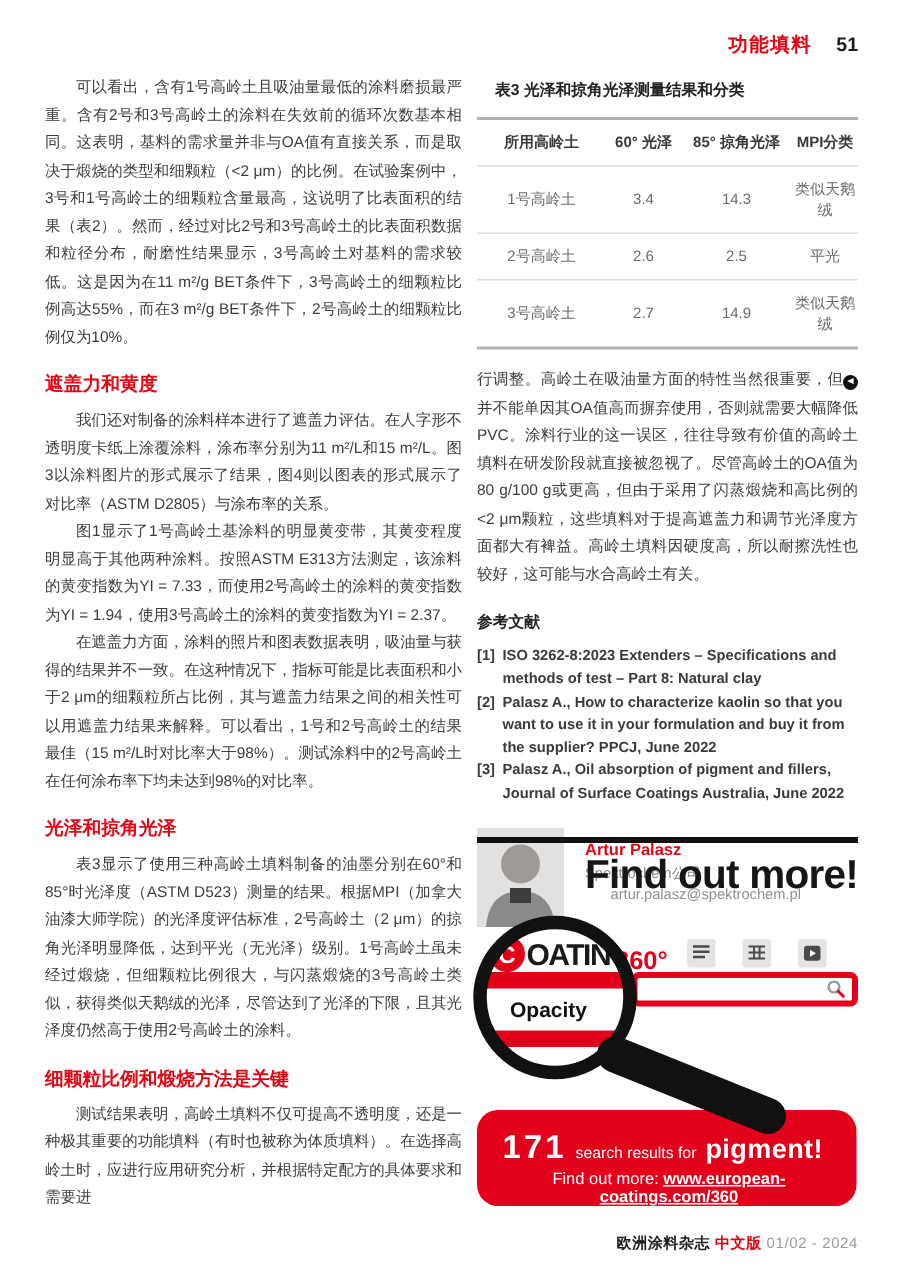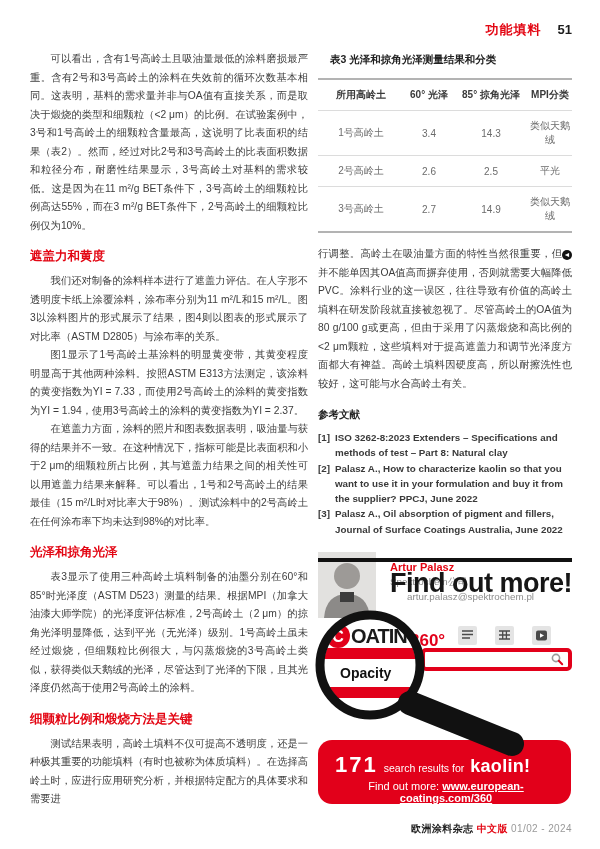--- a/index.html
+++ b/index.html
@@ -200,21 +200,21 @@
       </g>
 
       <circle cx="52" cy="67" r="50" fill="none" stroke="#111" stroke-width="9"></circle>
       <line x1="92" y1="105" x2="194" y2="146" stroke="#111" stroke-width="24" stroke-linecap="round"></line>
     </svg>
 
     <div class="ad-box">
       <div class="ad-line1">
         <span class="ad-count">171</span>
         <span class="ad-srf">search results for</span>
-        <span class="ad-term">kaolin!</span>
+        <span class="ad-term">pigment!</span>
       </div>
       <div class="ad-line2">
         <span>Find out more:</span>
         <span class="ad-url">www.european-coatings.com/360</span>
       </div>
     </div>
 
   </div>
 
   <div class="ftr">

